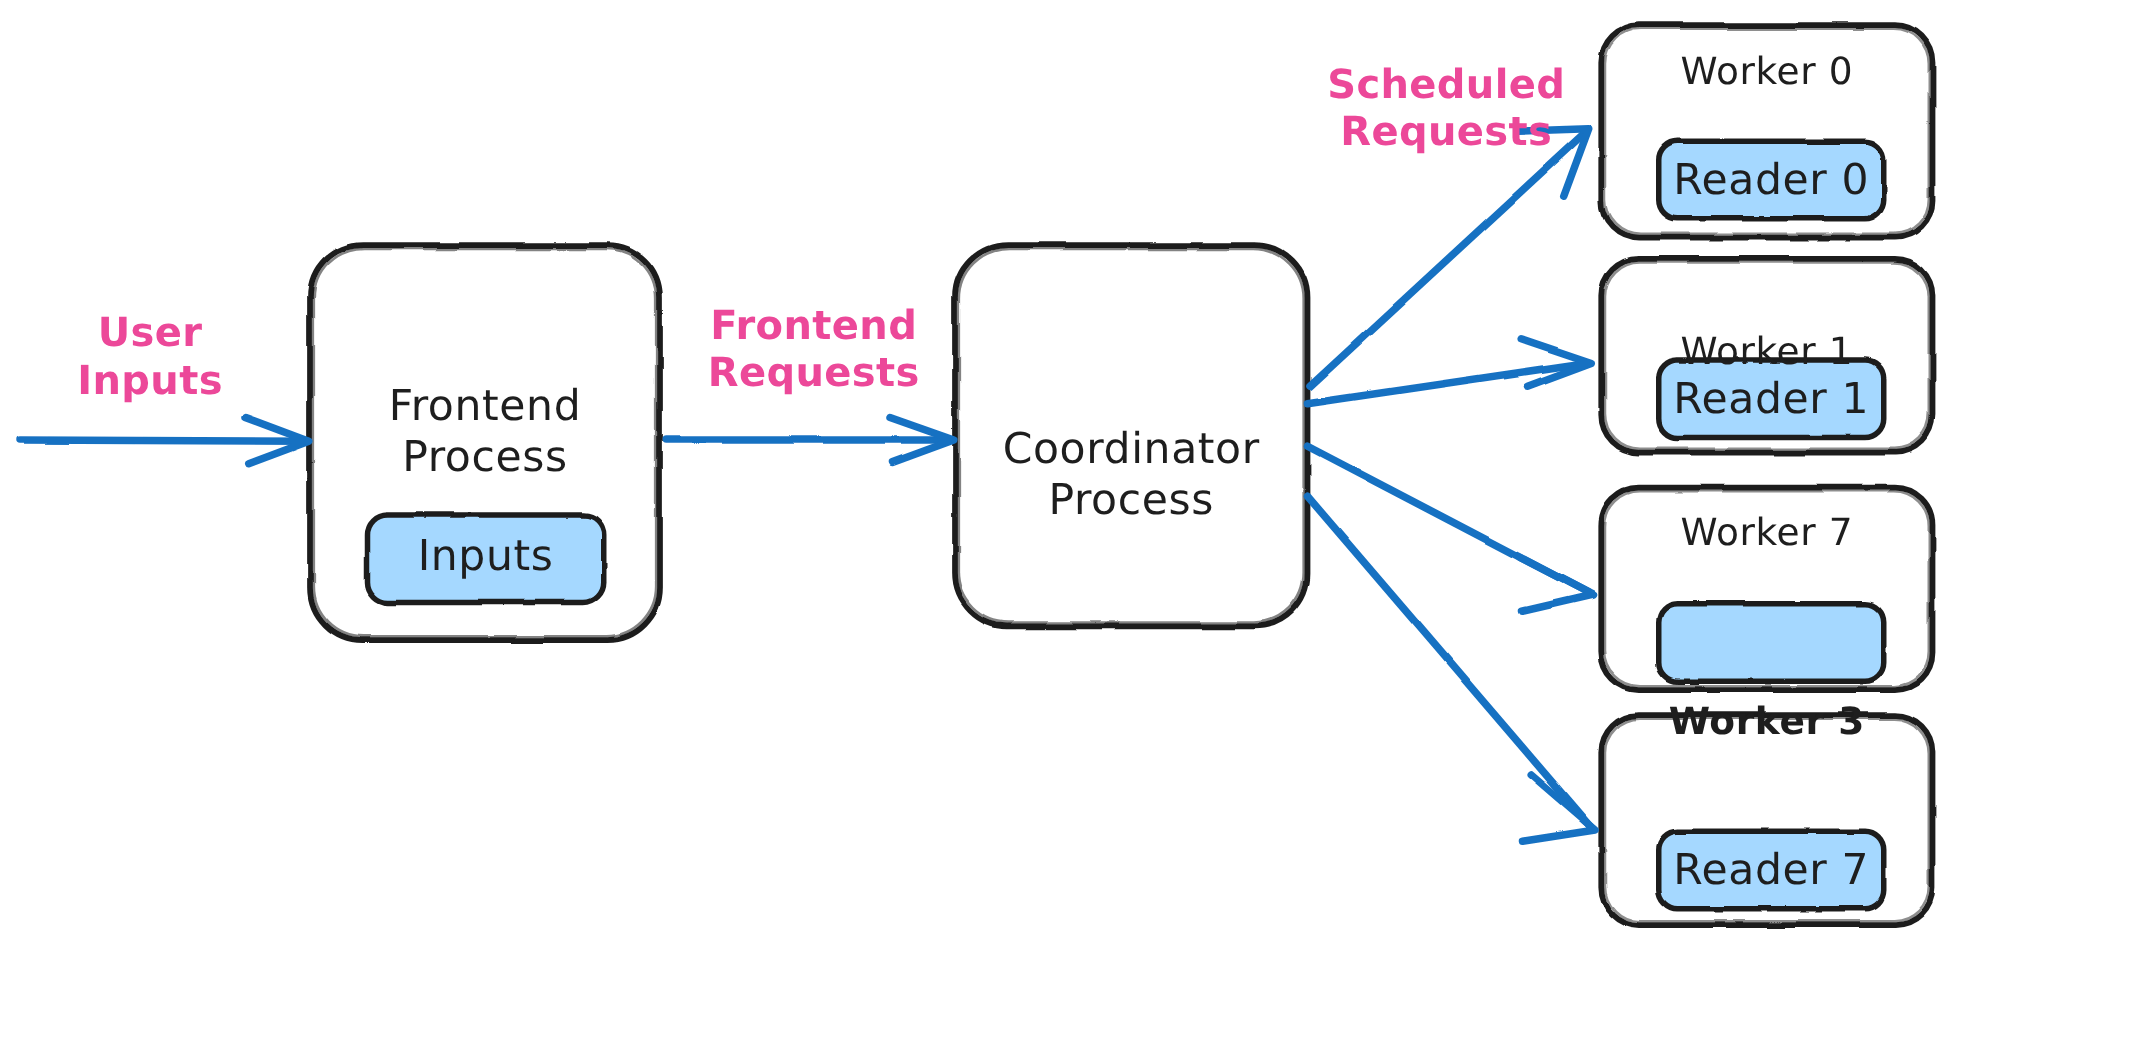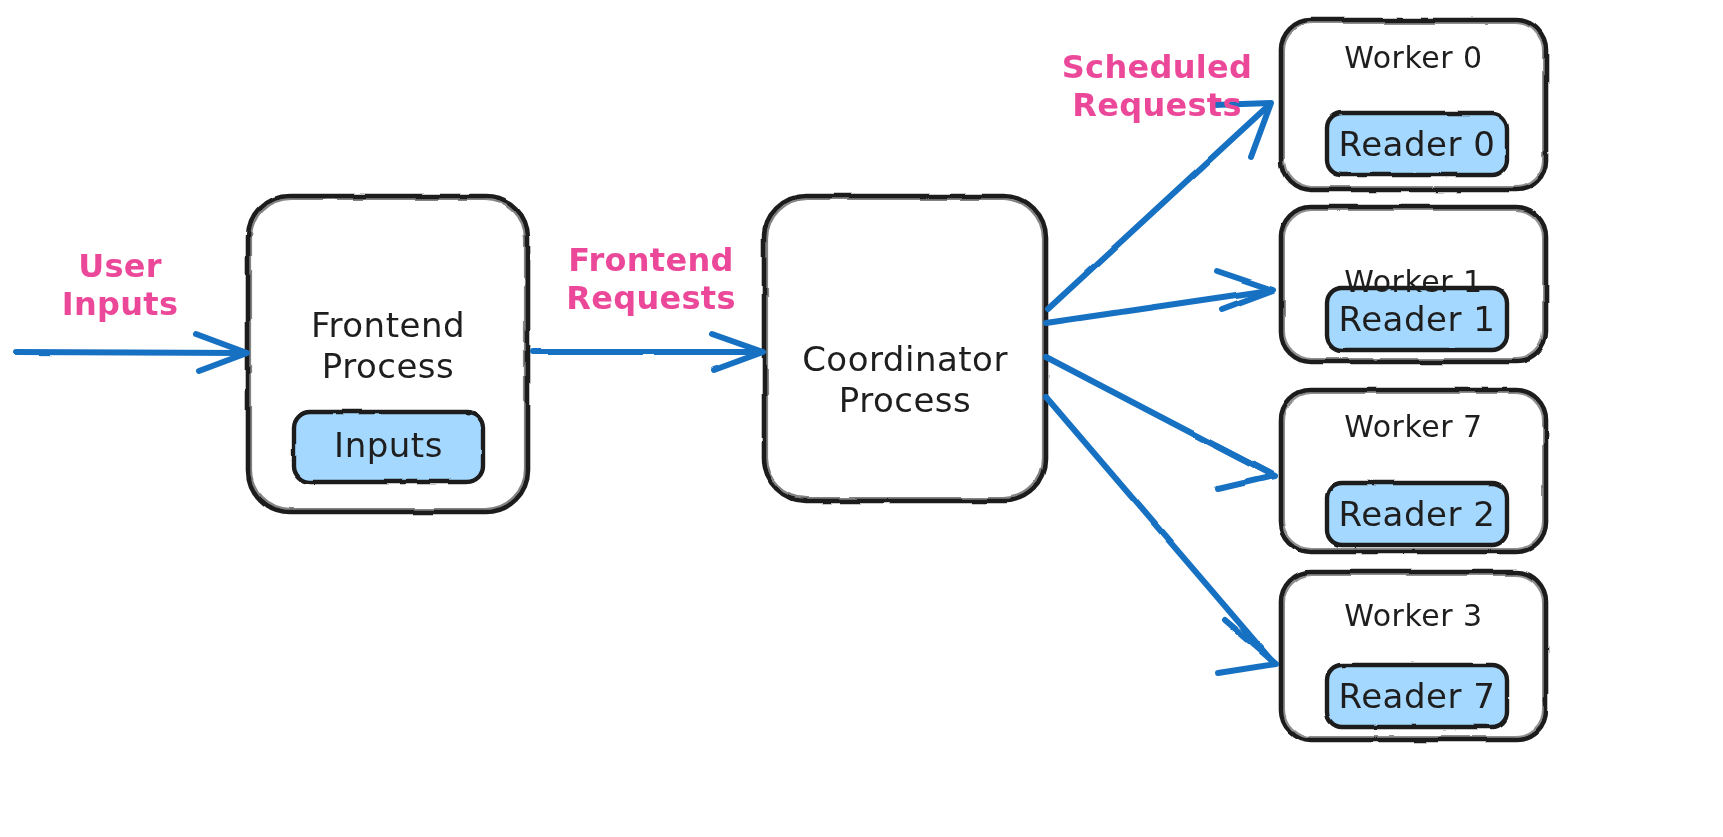--- a/index.html
+++ b/index.html
@@ -165,18 +165,17 @@
   <div class="edge-label" style="left:1032px; top:49px; width:250px;">Scheduled
 Requests</div>
 
   <div class="node-label worker-label" style="left:1281px; top:40px; width:265px;">Worker 0</div>
   <div class="node-label inner-label" style="left:1327px; top:124px; width:180px;">Reader 0</div>
 
   <div class="node-label worker-label" style="left:1281px; top:223px; width:265px;margin-top:41px;">Worker 1</div>
   <div class="node-label inner-label" style="left:1327px; top:299px; width:180px;">Reader 1</div>
 
   <div class="node-label worker-label" style="left:1281px; top:409px; width:265px;">Worker 7</div>
-  <div class="node-label inner-label" style="left:1327px; top:494px; width:180px;">Reader 2</div>
 
-  <div class="node-label worker-label" style="left:1281px; top:598px; width:265px;">Worker 3</div>
+  <div class="node-label worker-label" style="left:1281px; top:560px; width:265px;font-weight:bold;">Worker 3</div>
   <div class="node-label inner-label" style="left:1327px; top:676px; width:180px;">Reader 7</div>
 
 </div>
 
 </body></html>

